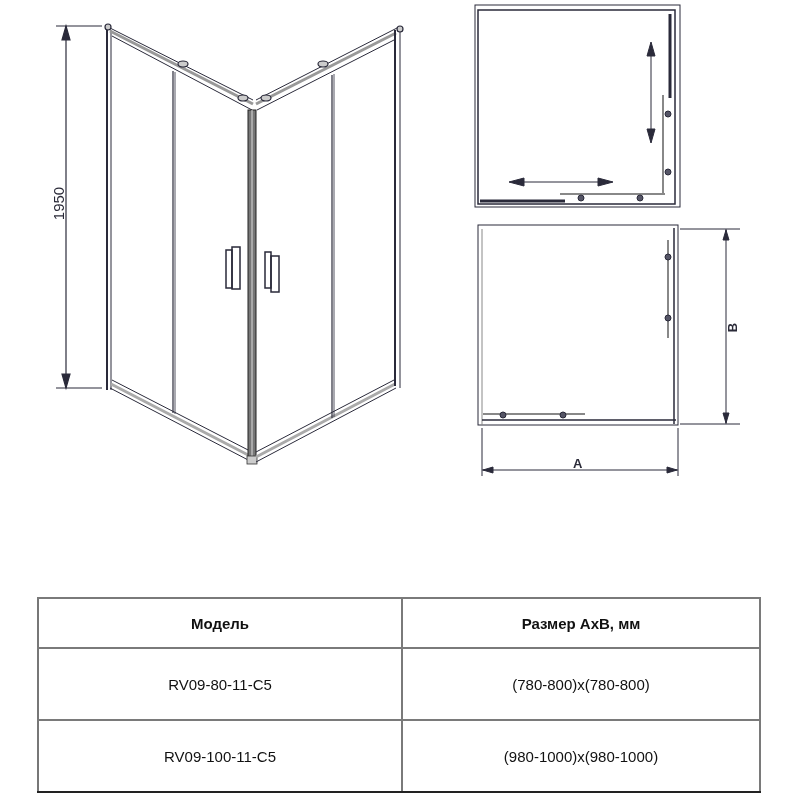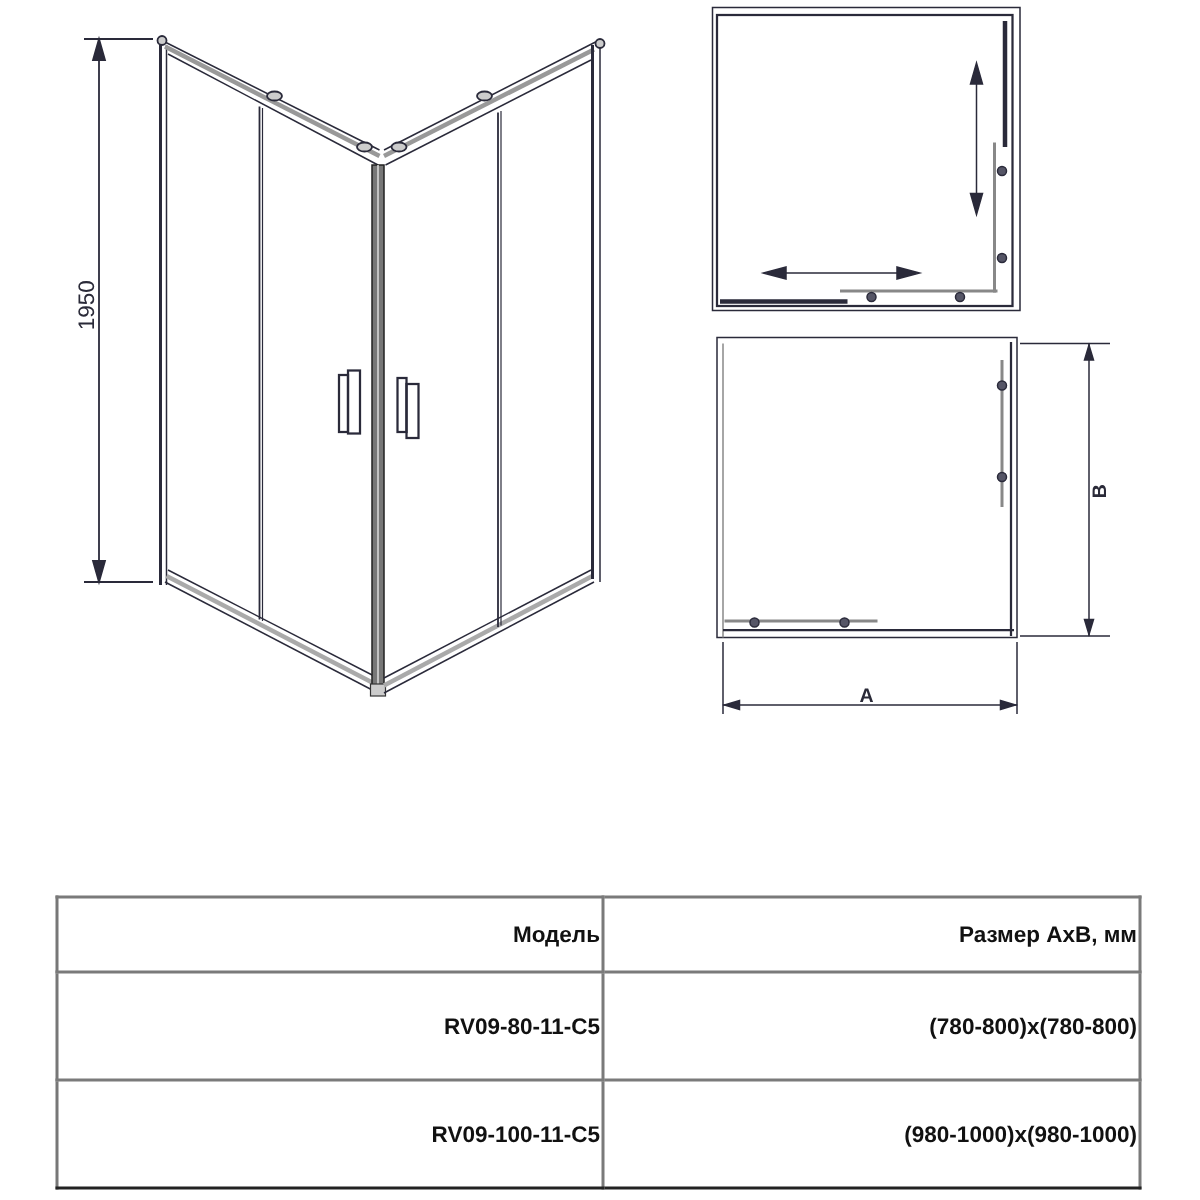--- a/index.html
+++ b/index.html
@@ -5,23 +5,23 @@
   html, body { margin: 0; padding: 0; background: #ffffff; }
   body { width: 800px; height: 800px; position: relative; overflow: hidden;
          font-family: "Liberation Sans", sans-serif; color: #111; }
   .drawing { position: absolute; left: 0; top: 0; width: 800px; height: 560px; }
   .dim-label { position: absolute; font-family: "Liberation Sans", sans-serif; font-weight: bold; color: #2a2a38; }
   #dim-height { left: 38px; top: 195px; font-size: 15px; font-weight: normal; transform: rotate(-90deg); transform-origin: center; width: 40px; text-align: center; }
   #dim-a { left: 573px; top: 456px; font-size: 13px; }
   #dim-b { left: 728px; top: 320px; font-size: 13px; transform: rotate(-90deg); }
   table.spec { position: absolute; left: 37px; top: 597px; width: 724px; height: 196px;
                border-collapse: collapse; font-family: "Liberation Sans", sans-serif; font-size: 15px; }
-  table.spec th, table.spec td { border: 2px solid #7a7a7a; text-align: right; vertical-align: middle; margin-left: 20px; }
+  table.spec th, table.spec td { border: 2px solid #7a7a7a; text-align: center; vertical-align: middle; margin-left: 20px; }
   table.spec th { font-weight: bold; height: 46px; }
-  table.spec td { height: 48px; font-weight: bold; }
+  table.spec td { height: 48px; font-weight: normal; }
   table.spec .col-model { width: 360px; }
   table.spec tr > *:first-child { border-left: 2px solid #777; }
   table.spec tr > *:nth-child(2) { border-left: 2px solid #111; }
   table.spec tr:last-child td { border-bottom: 2px solid #222; }
 </style>
 </head>
 <body>
 
 <svg class="drawing" viewBox="0 0 800 560" xmlns="http://www.w3.org/2000/svg">
 

